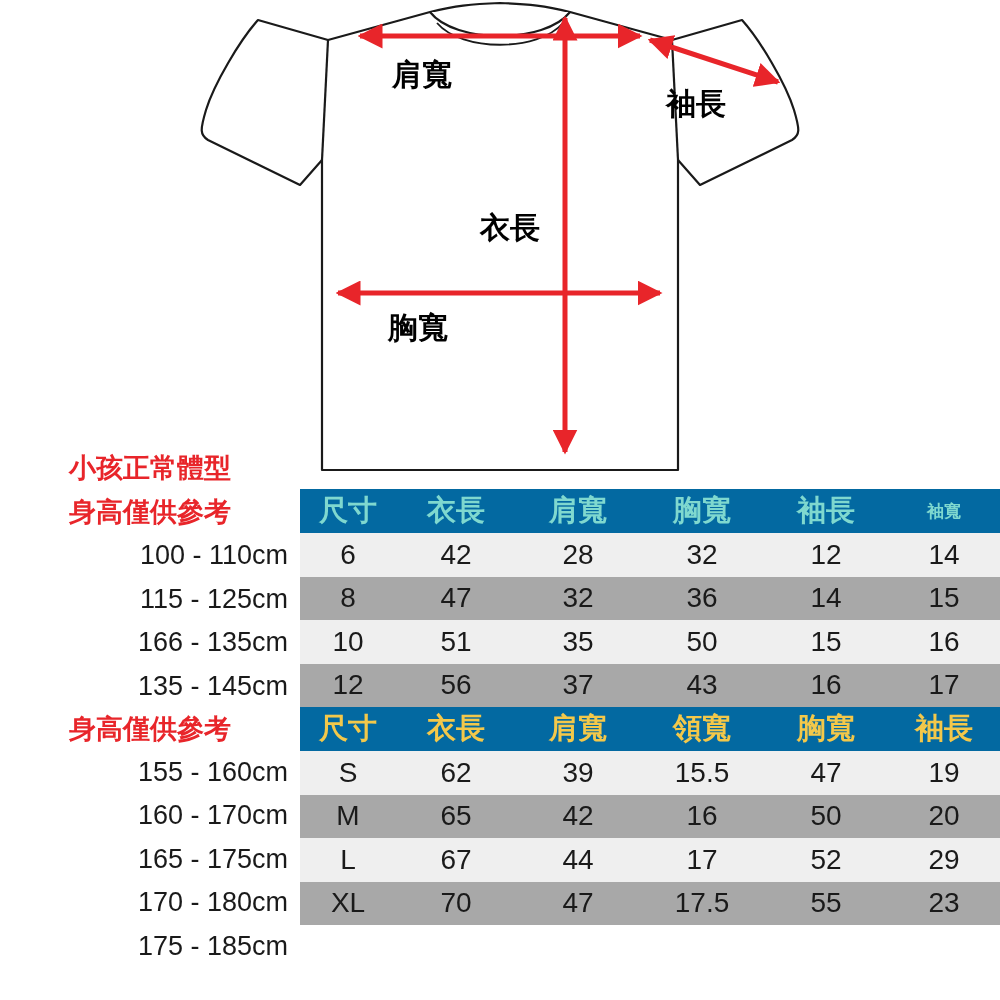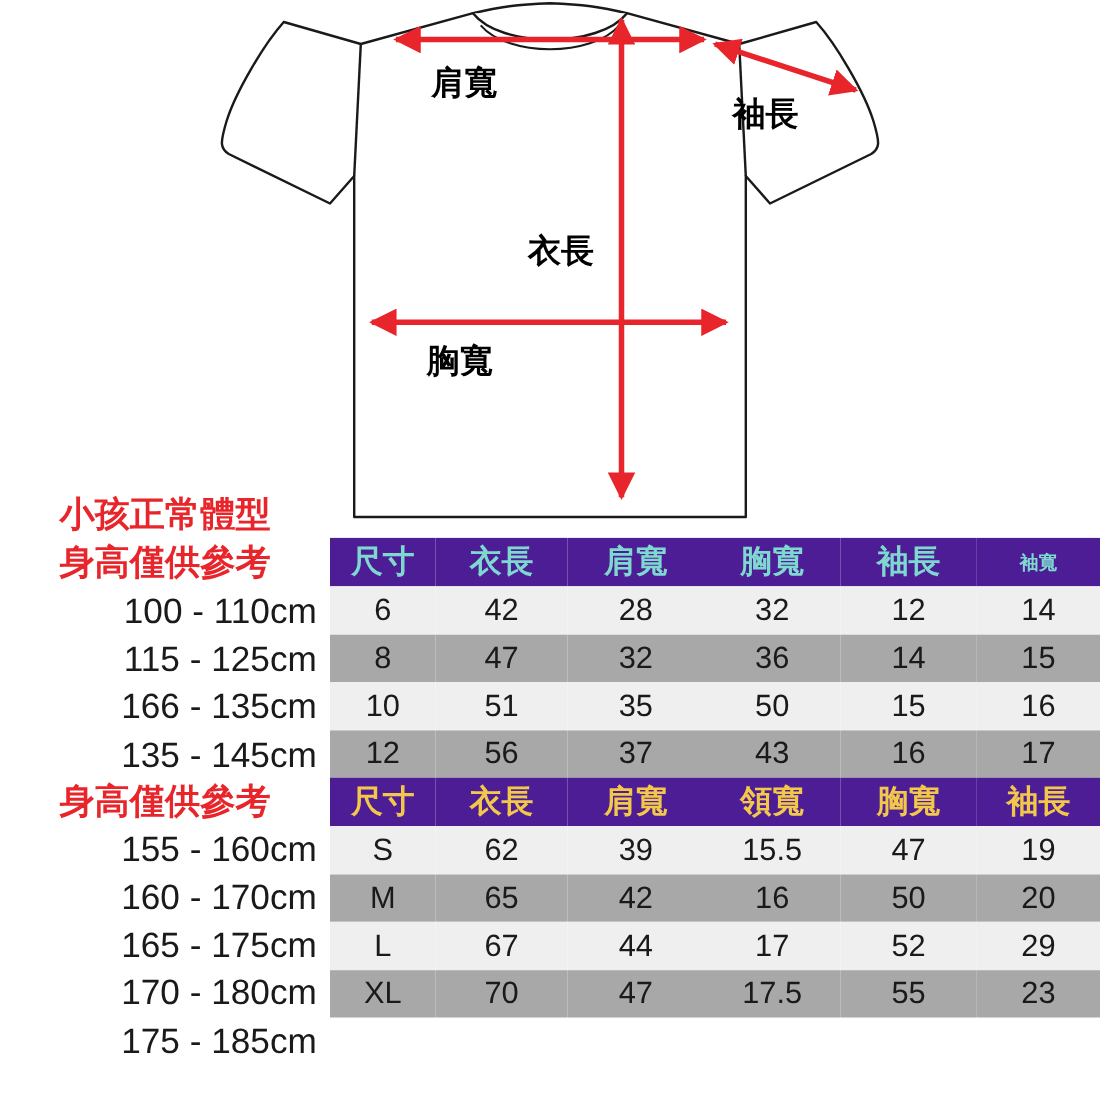--- a/index.html
+++ b/index.html
@@ -25,21 +25,21 @@
   #lbl-sleeve   { left: 666px; top: 84px; }
   #lbl-length   { left: 480px; top: 208px; }
   #lbl-chest    { left: 388px; top: 308px; }
 
   
   .left-col { position: absolute; left: 0; width: 300px; }
   .left-row {
     height: 43.5px;
     display: flex; align-items: center; justify-content: flex-end;
     padding-right: 12px;
-    font-size: 32px;
+    font-size: 27px;
     color: #1a1a1a;
     white-space: nowrap;
   }
   .left-row.head {
     color: #e8252a;
     font-weight: bold;
     justify-content: center;
     padding-right: 0;
   }
   .left-row.head.two-line { height: 44px; }
@@ -54,21 +54,21 @@
   }
   .size-table td, .size-table th {
     text-align: center;
     font-weight: normal;
     padding: 0;
     height: 43.5px;
     font-size: 28px;
     color: #1a1a1a;
   }
   .size-table thead th {
-    background: #4c1d95;
+    background: #0369a1;
     height: 44px;
     font-size: 29px;
     font-weight: bold;
   }
   #kids-table thead th { color: #7fd8cf; }
   #adult-table thead th { color: #f3c84a; }
   #kids-table thead th.small,
   #adult-table thead th.small { font-size: 17px; }
 
   .row-light td { background: #efefef; }

